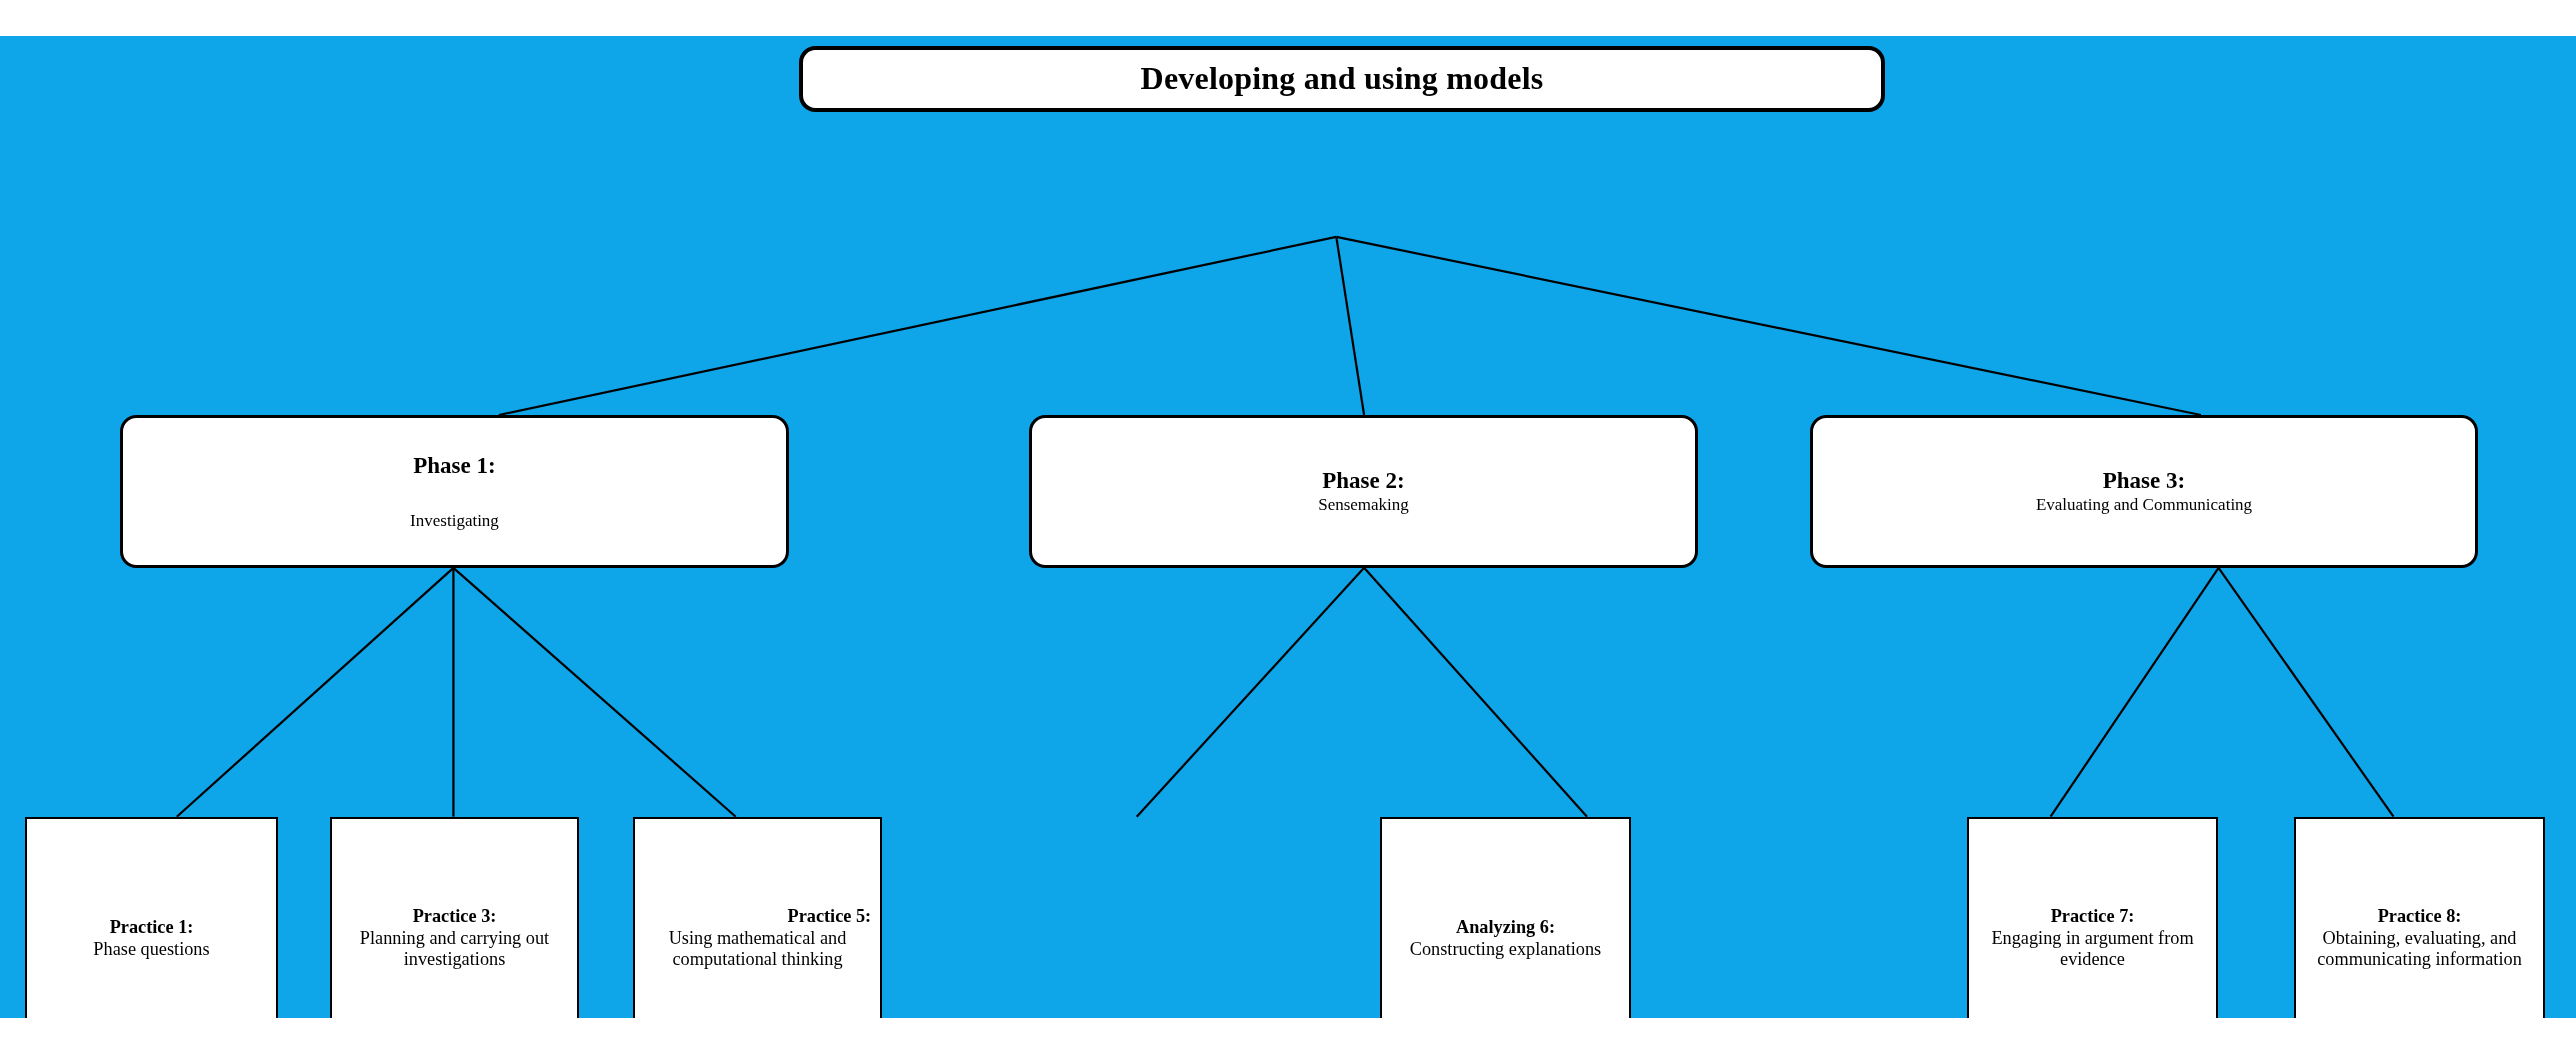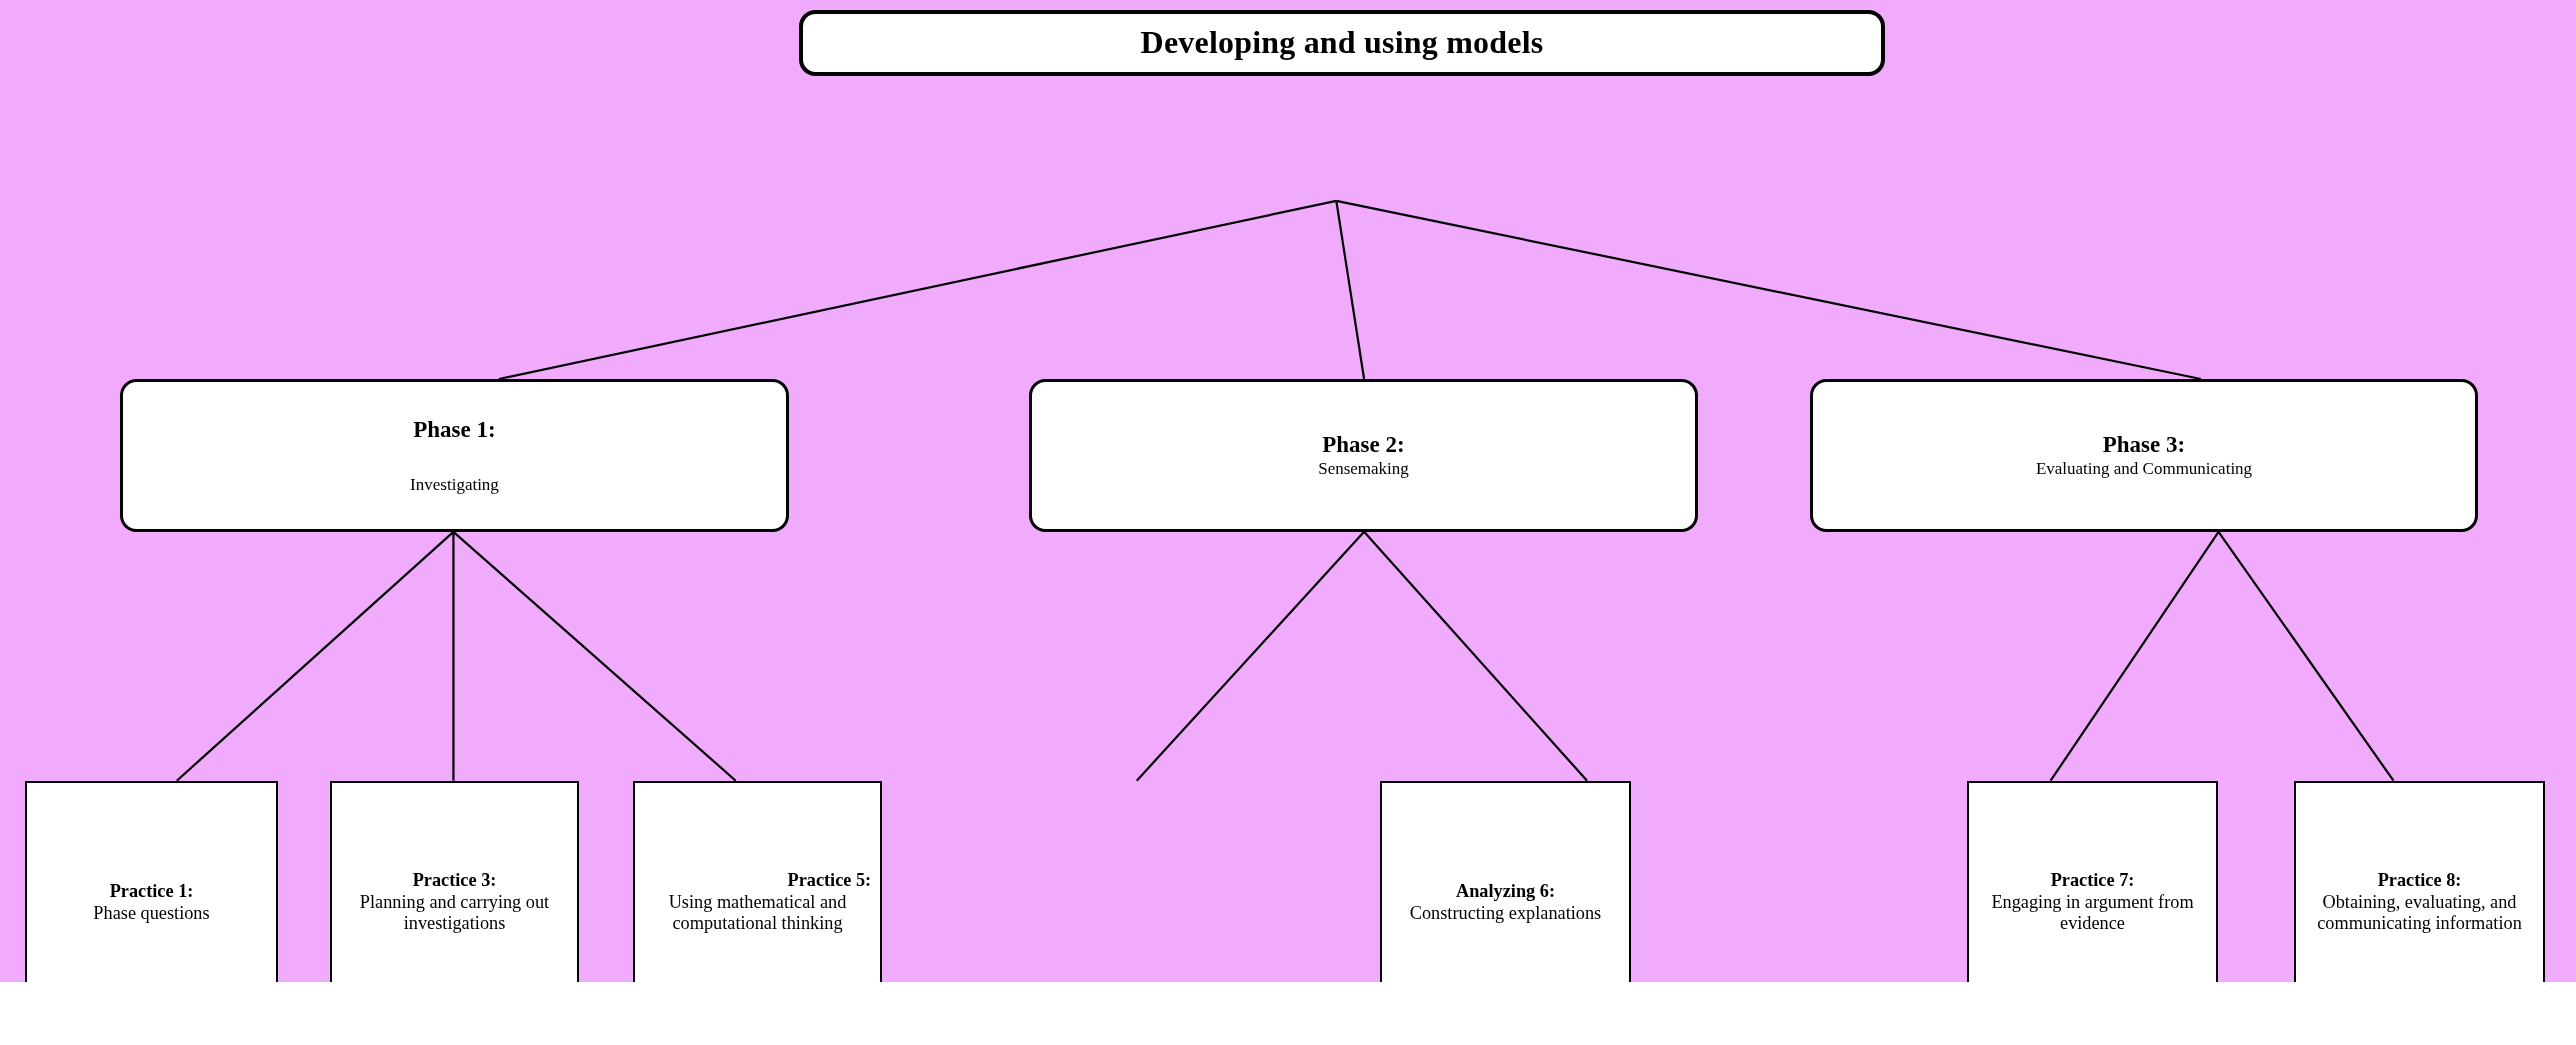--- a/index.html
+++ b/index.html
@@ -1,17 +1,17 @@
 <!DOCTYPE html>
 <html style="font-size:10px"><head>
 <meta charset="utf-8">
 <style>
   html,body{margin:0;padding:0;background:#ffffff;}
   body{font-family:"Liberation Serif",serif;color:#000000;}
-  #stage{position:relative;width:2576px;height:982px;background:#f0abfc;overflow:hidden;}
+  #stage{position:relative;width:2576px;height:982px;background:#0ea5e9;overflow:hidden;margin-top:36px;}
   #wires{position:absolute;left:0;top:0;width:2576px;height:1046px;}
   .node{position:absolute;box-sizing:border-box;background:#ffffff;
         display:flex;flex-direction:column;align-items:center;justify-content:center;
         text-align:center;line-height:1.17;}
   .root{border:4.4px solid #000000;border-radius:16.4px;}
   .phase{border:3.8px solid #000000;border-radius:16.4px;}
   .practice{border:2.5px solid #000000;border-radius:0;}
   .t-bold{font-weight:bold;}
   .t-norm{font-weight:normal;}
   .root .t-bold{font-size:32px;letter-spacing:0.2px;}

